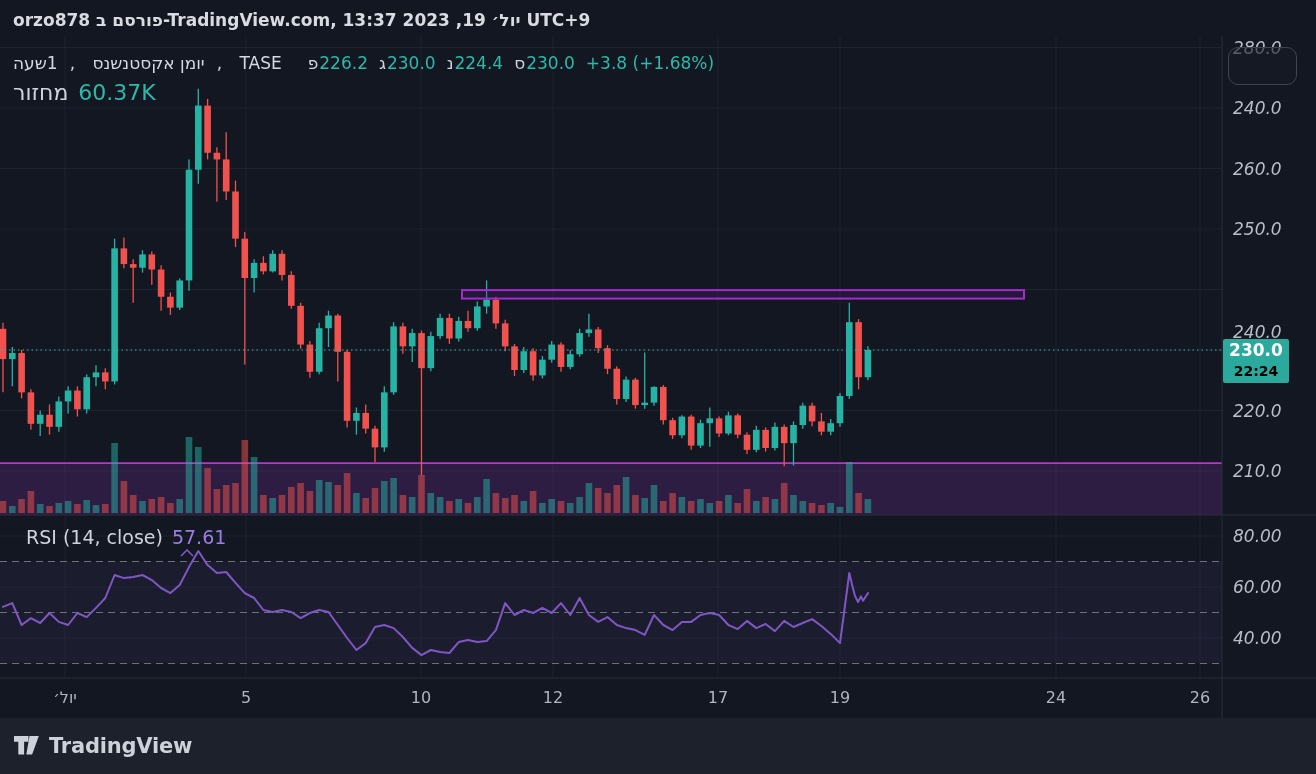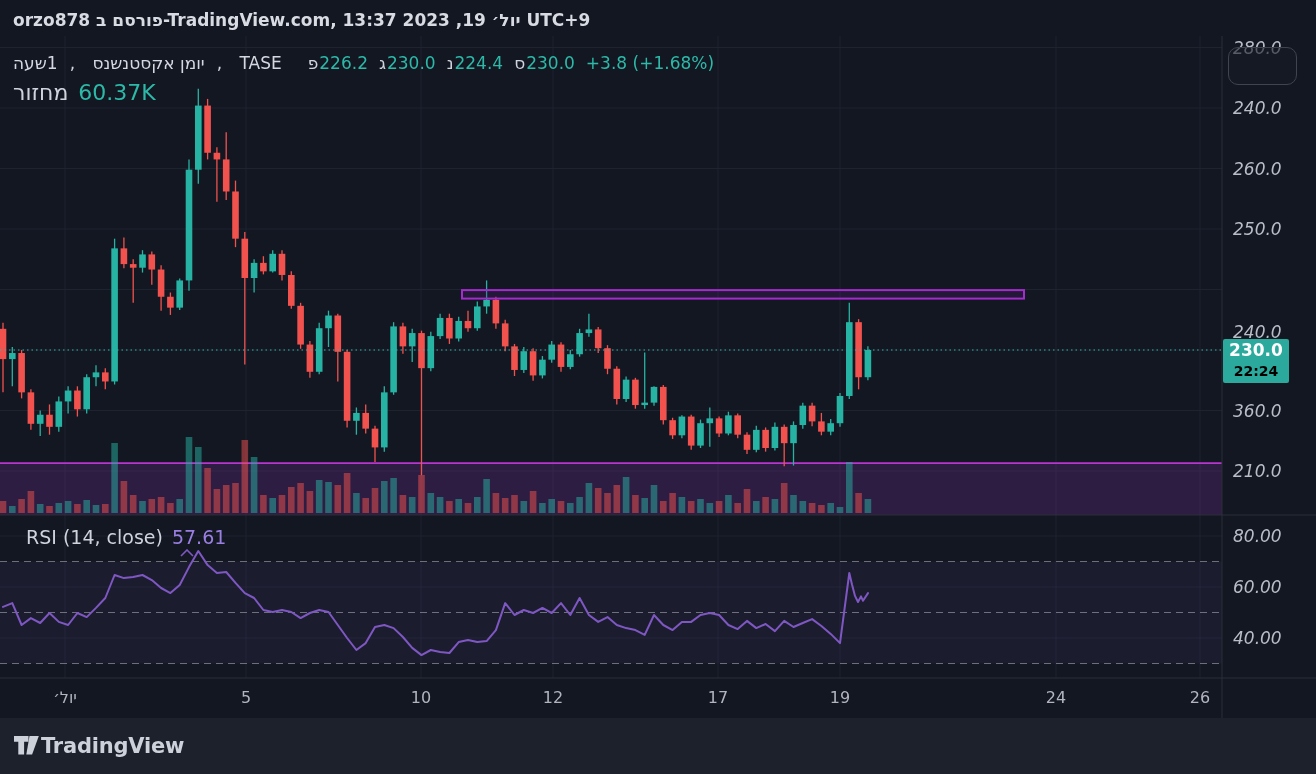--- a/index.html
+++ b/index.html
@@ -25,21 +25,21 @@
   .badge .bp{font-size:17px;font-weight:700;color:#fff;line-height:22px;}
   .badge .bc{font-size:14px;color:#000000;line-height:20px;font-weight:bold;}
   .widgetbox{position:absolute;left:1228px;top:47px;width:67px;height:36px;border:1px solid #3f4450;
              border-radius:10px;background:rgba(22,26,37,.6);z-index:4;}
   .rsi-legend{position:absolute;left:26px;top:526px;display:flex;gap:9px;font-size:19px;z-index:5;}
   .rsi-name{color:#cfd3dc;}
   .rsi-val{color:#9a7fe3;}
   .rsi-caret{position:absolute;left:180px;top:549px;z-index:5;}
   .footer{position:absolute;left:0;top:718px;width:1316px;height:56px;background:#1c212c;
           display:flex;align-items:center;padding-left:14px;box-sizing:border-box;}
-  .brand{display:flex;align-items:center;}
+  .brand{display:flex;align-items:center;gap:8px;}
   .brand-name{font-size:21px;font-weight:600;color:#cdd1da;letter-spacing:-0.2px;}
 </style>
 </head>
 <body>
 
 <div class="page">
 
   <div class="hdr">
     <span>orzo878 </span>
     <span dir="rtl">פורסם ב</span>
@@ -409,21 +409,21 @@
     <div class="bp">230.0</div>
     <div class="bc">22:24</div>
   </div>
 
   <div id="price-labels">
       <div class="axlabel" style="top: 37.5px;">280.0</div>
       <div class="axlabel" style="top: 98px;">240.0</div>
       <div class="axlabel" style="top: 158.5px;">260.0</div>
       <div class="axlabel" style="top: 219px;">250.0</div>
       <div class="axlabel" style="top: 279.5px; margin-top: 42px;">240.0</div>
-      <div class="axlabel" style="top: 400.5px;">360.0</div>
+      <div class="axlabel" style="top: 400.5px;">220.0</div>
       <div class="axlabel" style="top: 461px;">210.0</div>
     </div>
   <div id="rsi-labels">
       <div class="axlabel" style="top: 526px;">80.00</div>
       <div class="axlabel" style="top: 577px;">60.00</div>
       <div class="axlabel" style="top: 628px;">40.00</div>
     </div>
   <div id="time-labels">
       <div class="tlabel" dir="rtl" style="left: 65px;">יול׳</div>
       <div class="tlabel" style="left: 246px;">5</div>

